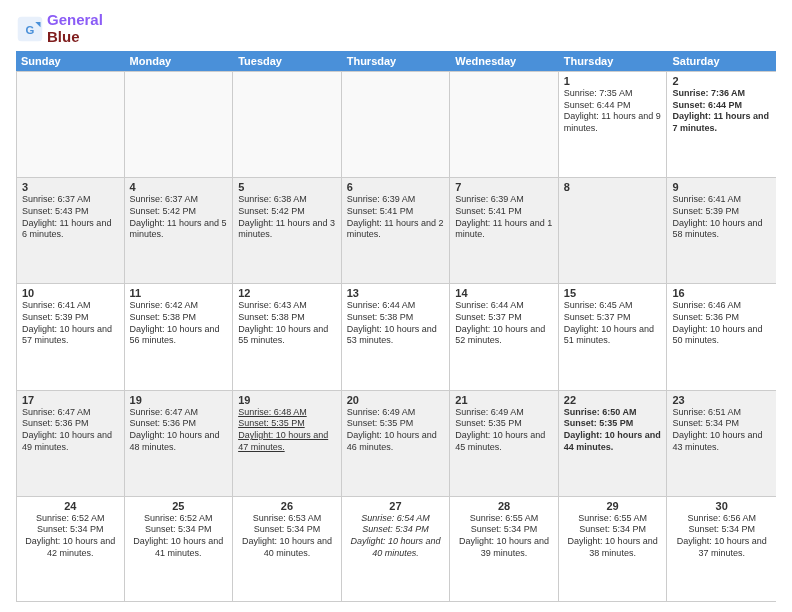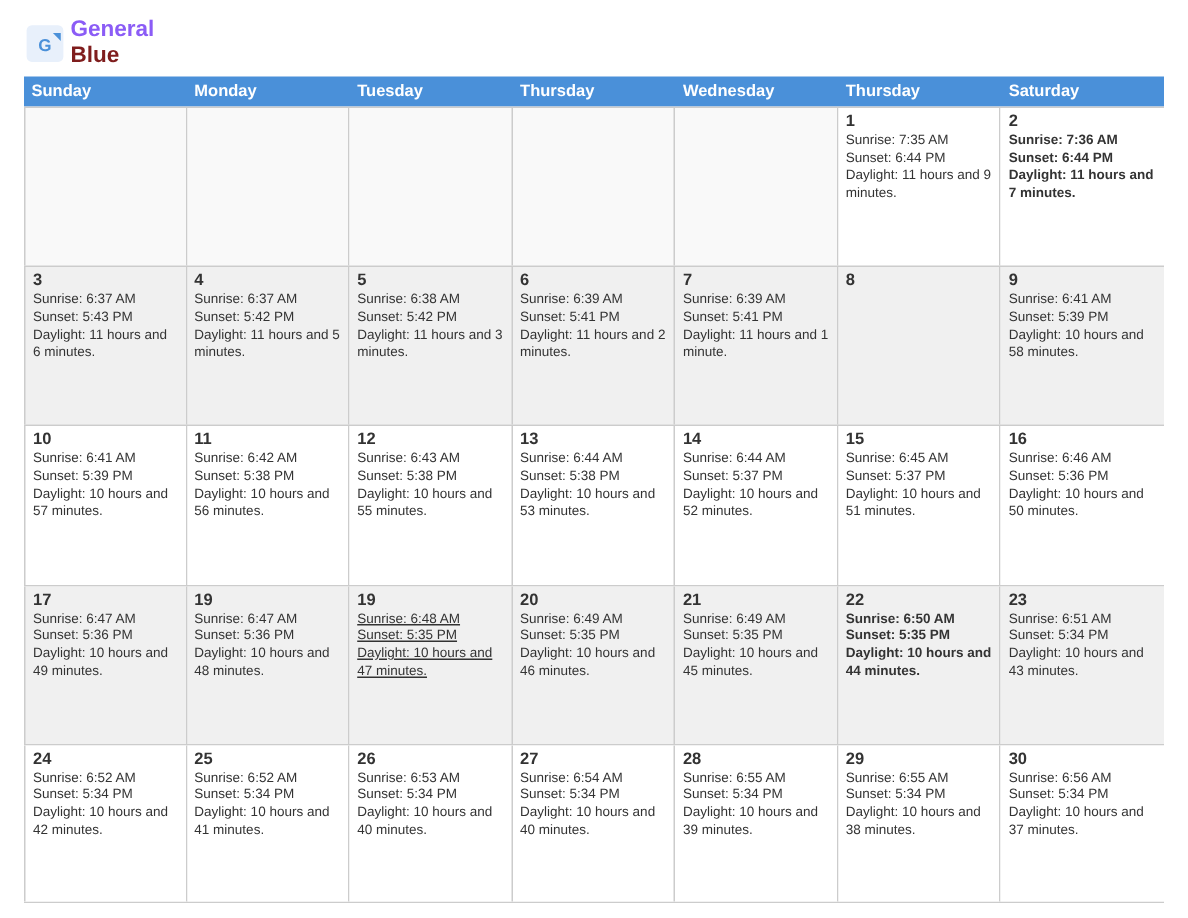--- a/index.html
+++ b/index.html
@@ -106,20 +106,21 @@
       color: #333;
       margin-bottom: 1px;
     }
     .day-info {
       font-size: 9px;
       color: #333;
       line-height: 1.3;
     }
     .cal-body .cal-week:last-child {
       border-bottom: 1px solid #ccc;
+      text-align: center;
     }
     .cal-cell {
       border-left: none;
     }
     .cal-week .cal-cell:first-child {
       border-left: 1px solid #ccc;
     }
   </style>
 </head>
 <body>
@@ -317,21 +318,21 @@
 Daylight: 10 hours and 41 minutes.</div>
           </div>
           <div class="cal-cell">
             <div class="day-num">26</div>
             <div class="day-info" style="white-space: pre-line;">Sunrise: 6:53 AM
 Sunset: 5:34 PM
 Daylight: 10 hours and 40 minutes.</div>
           </div>
           <div class="cal-cell">
             <div class="day-num">27</div>
-            <div class="day-info" style="white-space: pre-line;">Sunrise: 6:54 AM
+            <div class="day-info" style="white-space: pre-line; font-style: italic;">Sunrise: 6:54 AM
 Sunset: 5:34 PM
 Daylight: 10 hours and 40 minutes.</div>
           </div>
           <div class="cal-cell">
             <div class="day-num">28</div>
             <div class="day-info" style="white-space: pre-line;">Sunrise: 6:55 AM
 Sunset: 5:34 PM
 Daylight: 10 hours and 39 minutes.</div>
           </div>
           <div class="cal-cell">

